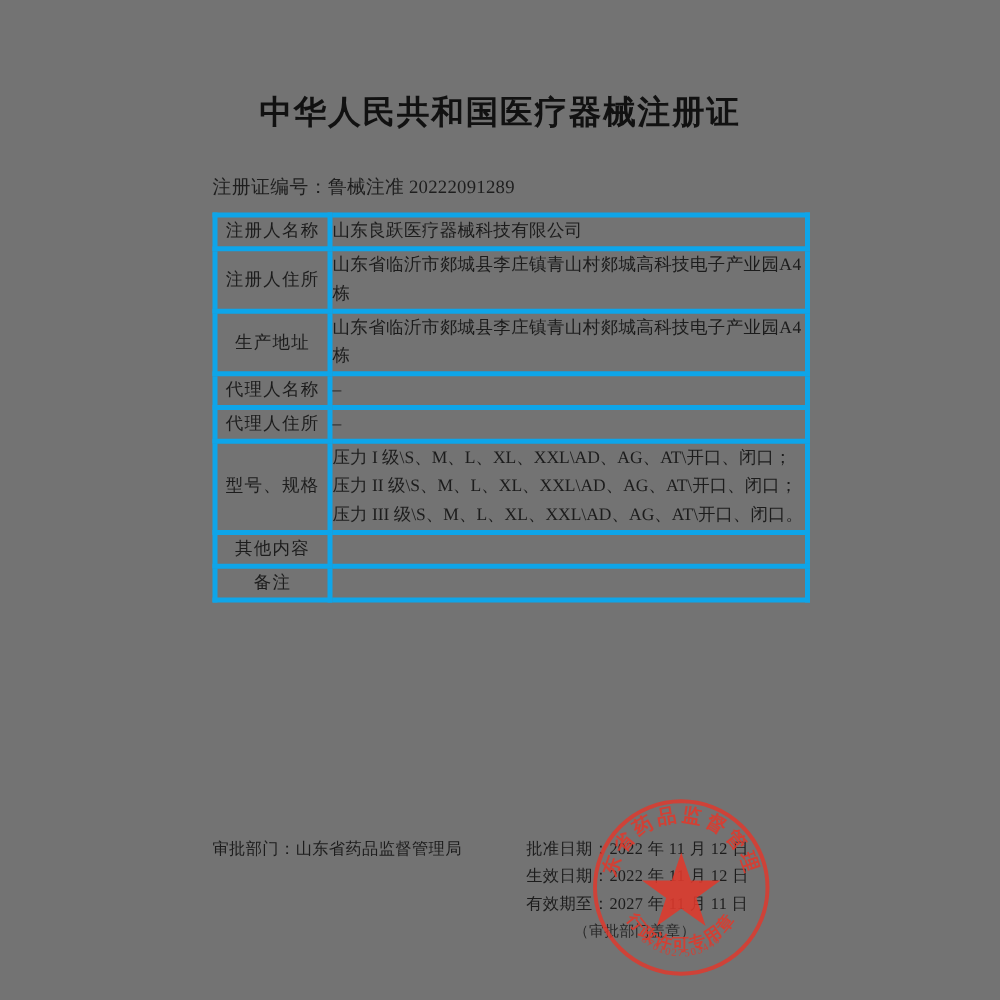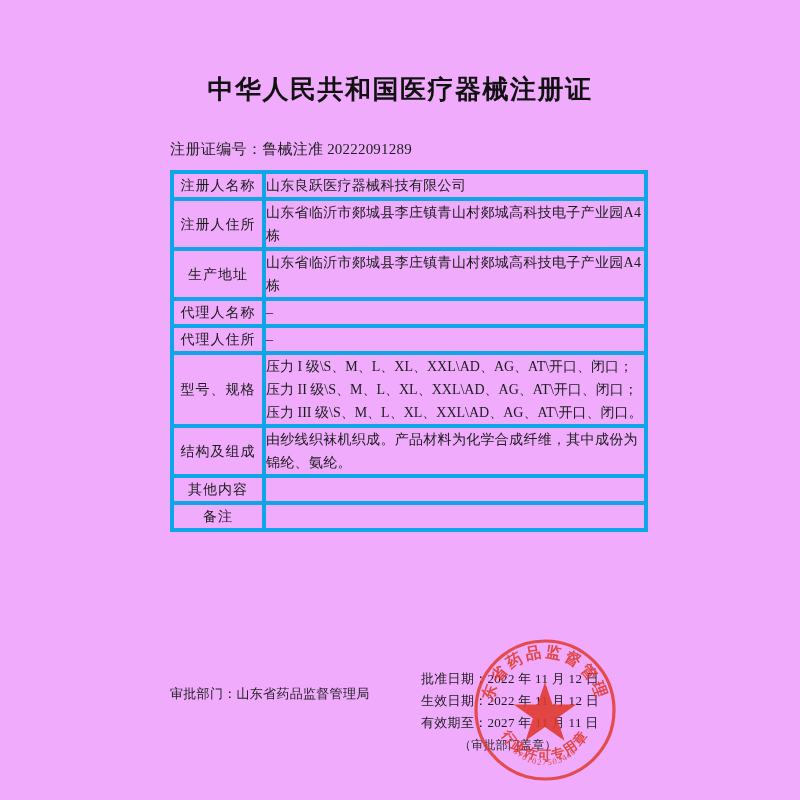--- a/index.html
+++ b/index.html
@@ -12,21 +12,21 @@
     background: #ffffff;
     font-family: "Liberation Serif", "DejaVu Serif", serif;
     color: #1b1b1b;
     overflow: hidden;
     position: relative;
   }
   
   .page {
     position: absolute;
     inset: 0;
-    background: #f0abfc;
+    background: #737373;
   }
   .doc-title {
     position: absolute;
     top: 72px;
     left: 0;
     width: 800px;
     text-align: center;
     font-size: 26px;
     font-weight: bold;
     letter-spacing: 1.5px;
@@ -90,21 +90,21 @@
     position: absolute;
     top: 668px;
     left: 170px;
     width: 480px;
     font-size: 13px;
     line-height: 22px;
     color: #1c1c1c;
   }
   .footer .dept {
     position: absolute;
-    top: 15px;
+    top: 0;
     left: 0;
     white-space: nowrap;
     letter-spacing: 0.3px;
   }
   .footer .dates {
     position: absolute;
     top: 0;
     left: 251px;
     white-space: nowrap;
     letter-spacing: 0.3px;
@@ -163,24 +163,20 @@
           <td class="label-cell">代理人名称</td>
           <td class="value-cell dash">–</td>
         </tr>
         <tr>
           <td class="label-cell">代理人住所</td>
           <td class="value-cell dash">–</td>
         </tr>
         <tr>
           <td class="label-cell">型号、规格</td>
           <td class="value-cell tight">压力 I 级\S、M、L、XL、XXL\AD、AG、AT\开口、闭口；压力 II 级\S、M、L、XL、XXL\AD、AG、AT\开口、闭口；压力 III 级\S、M、L、XL、XXL\AD、AG、AT\开口、闭口。</td>
-        </tr>
-        <tr>
-          <td class="label-cell">结构及组成</td>
-          <td class="value-cell">由纱线织袜机织成。产品材料为化学合成纤维，其中成份为锦纶、氨纶。</td>
         </tr>
         <tr>
           <td class="label-cell">其他内容</td>
           <td class="value-cell empty"></td>
         </tr>
         <tr>
           <td class="label-cell">备注</td>
           <td class="value-cell empty"></td>
         </tr>
       </tbody>

